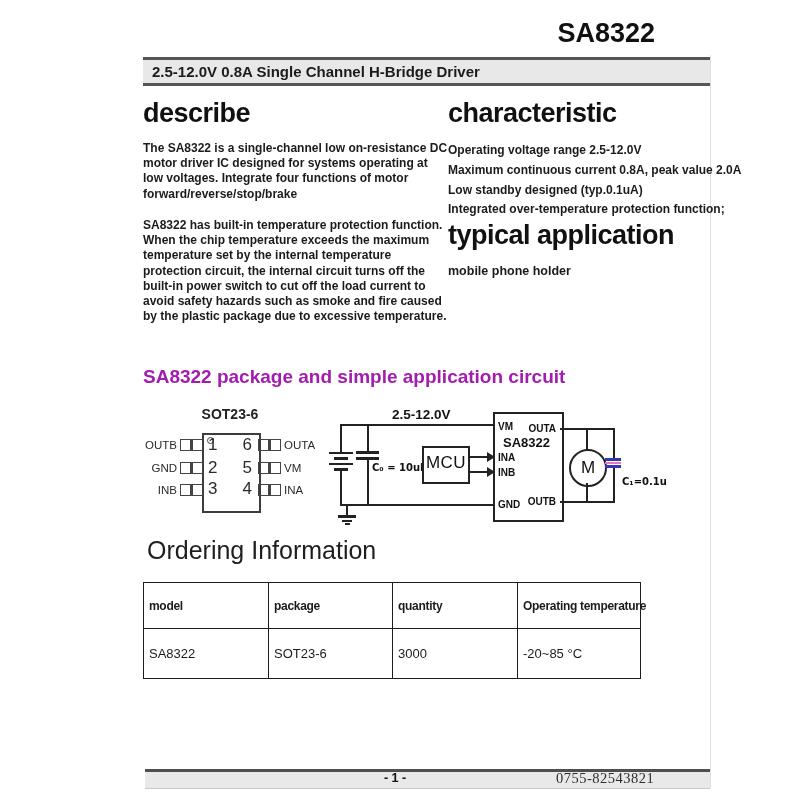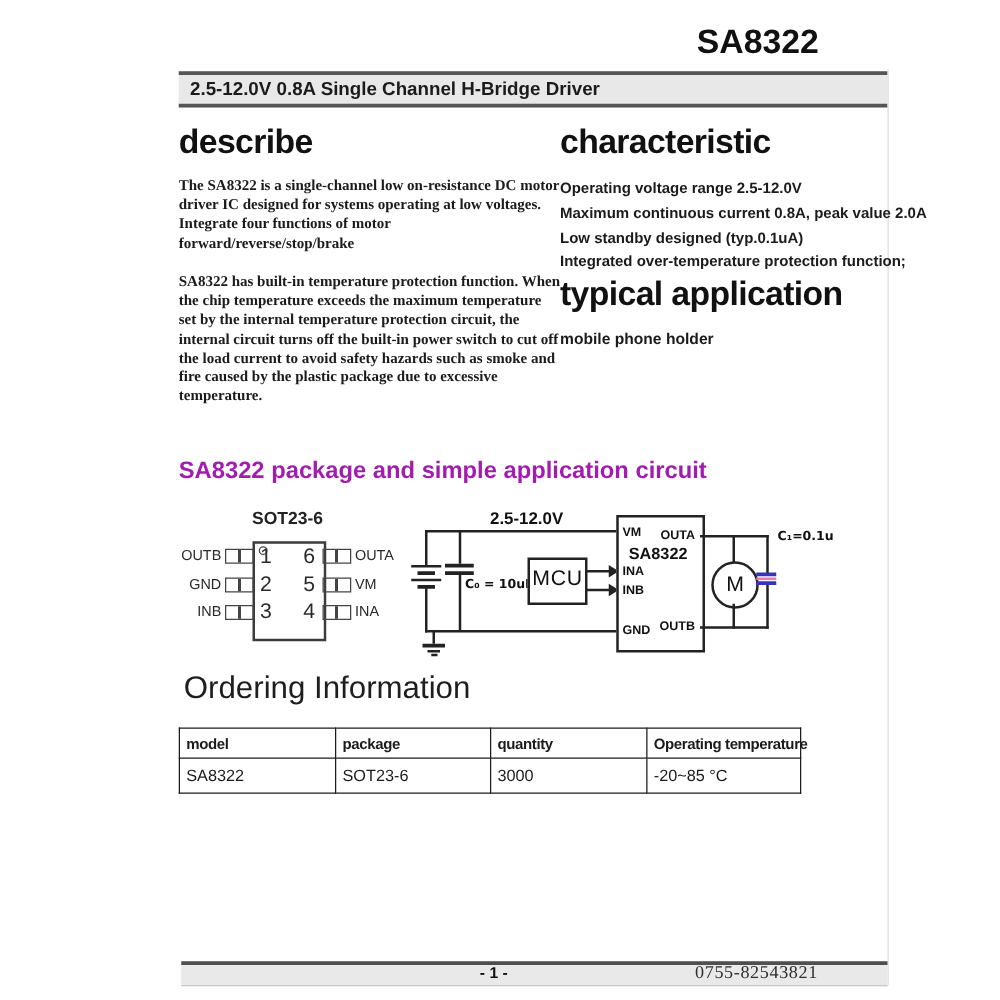--- a/index.html
+++ b/index.html
@@ -13,21 +13,21 @@
   .footerbar{position:absolute;left:145px;top:769px;width:565px;height:16px;background:#e9e9e9;
              border-top:3px solid #4f4f4f;border-bottom:1px solid #c9c9c9;}
   .pagenum{position:absolute;left:365px;top:771px;width:60px;text-align:center;font-size:12.5px;font-weight:bold;color:#111;}
   .phone{position:absolute;left:556px;top:770px;font-family:"Liberation Serif","DejaVu Serif",serif;
          font-size:14.5px;color:#2e2e2e;letter-spacing:0.5px;}
   .edge-line{position:absolute;left:710px;top:55px;width:1px;height:733px;background:#dedede;}
   
   .col-left{position:absolute;left:143px;top:98px;width:305px;}
   .col-right{position:absolute;left:448px;top:98px;width:265px;}
   h1.sec{font-size:27px;font-weight:bold;margin:0 0 12px 0;letter-spacing:-0.5px;color:#111;}
-  .col-left p{font-size:12px;font-weight:bold;line-height:1.27;margin:0 0 16px 0;font-family:Liberation Serif, serif;}
+  .col-left p{font-size:12px;font-weight:bold;line-height:1.27;margin:0 0 16px 0;}
   .feat{font-size:12px;font-weight:bold;line-height:1.65;white-space:nowrap;}
   .typheading{margin-top:14px;}
   .appitem{font-size:12.5px;font-weight:bold;line-height:1.3;}
   
   .figtitle{position:absolute;left:143px;top:366px;width:525px;text-align:left;
             font-size:19px;font-weight:bold;color:#a21caf;}
   .pkgname{position:absolute;left:198px;top:406px;width:64px;text-align:center;font-size:14px;font-weight:bold;color:#222;}
   .icbody{position:absolute;left:202px;top:433px;width:55px;height:76px;border:2px solid #3c3c3c;background:#fff;}
   .pin1dot{position:absolute;left:207px;top:437px;width:5px;height:5px;border:1.4px solid #444;border-radius:50%;}
   .pnum{position:absolute;font-size:17px;color:#2a2a2a;line-height:1;}
@@ -44,21 +44,21 @@
   .caplabel{position:absolute;font-size:10px;font-weight:bold;color:#111;font-family:"DejaVu Sans",sans-serif;}
   .motor{position:absolute;left:569px;top:449px;width:34px;height:34px;border:2.5px solid #222;border-radius:50%;
          text-align:center;line-height:34px;font-size:17px;color:#111;background:#fff;}
   .arrowhead{position:absolute;width:0;height:0;border-top:5px solid transparent;border-bottom:5px solid transparent;
              border-left:8px solid #222;}
   .c1plate{position:absolute;left:605px;width:16px;height:3px;background:#3535b5;}
   .c1stripe{position:absolute;left:605px;width:16px;height:2.5px;background:#e87ab0;}
   
   .ordhead{position:absolute;left:147px;top:536px;font-size:25px;font-weight:normal;color:#1e1e1e;}
   table.order{position:absolute;left:143px;top:582px;width:497px;border-collapse:collapse;table-layout:fixed;}
-  table.order th,table.order td{border:1.6px solid #1c1c1c;text-align:left;padding:4px 5px;overflow:visible;}
+  table.order th,table.order td{border:1.6px solid #1c1c1c;text-align:left;padding:15px 5px;overflow:visible;}
   table.order th{font-size:12px;font-weight:bold;height:15px;white-space:nowrap;letter-spacing:-0.3px;}
   table.order td{font-size:13px;font-weight:normal;height:19px;white-space:nowrap;}
 </style>
 </head>
 <body>
 
 <div class="page">
 
   <div class="brand">SA8322</div>
   <div class="titlebar">
@@ -167,21 +167,21 @@
     <span>M</span>
   </div>
   <div class="wire" style="left:586px;top:483px;width:2px;height:20px"></div>
   <div class="wire" style="left:613px;top:428px;width:2px;height:31px"></div>
   <div class="wire" style="left:613px;top:468px;width:2px;height:35px"></div>
   <div>
     <div class="c1plate" style="top:458px"></div>
     <div class="c1stripe" style="top:461.5px"></div>
     <div class="c1plate" style="top:464.5px"></div>
   </div>
-  <div class="caplabel" style="left:622px;top:424px">C₁=0.1u</div>
+  <div class="caplabel" style="left:622px;top:476px">C₁=0.1u</div>
 
   <div class="ordhead">Ordering Information</div>
   <table class="order">
     <colgroup>
         <col style="width:125px">
         <col style="width:124px">
         <col style="width:125px">
         <col style="width:123px">
       </colgroup>
     <tbody>

